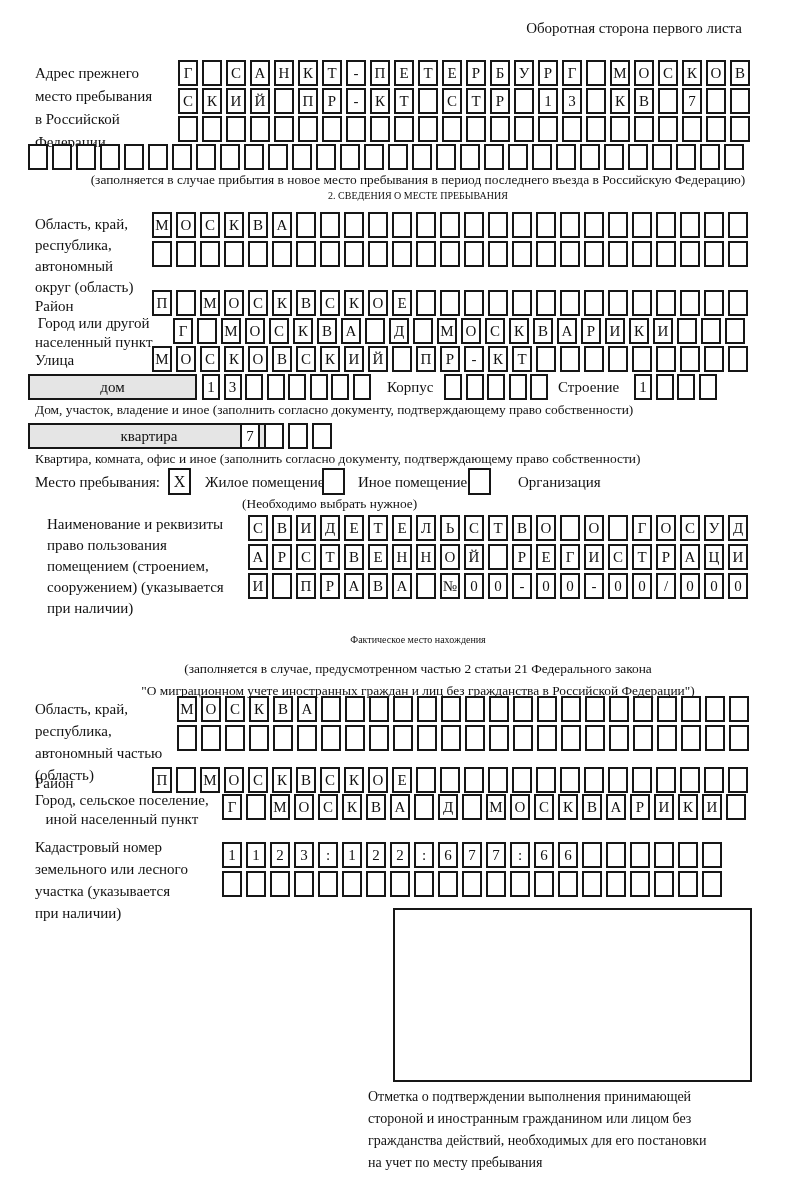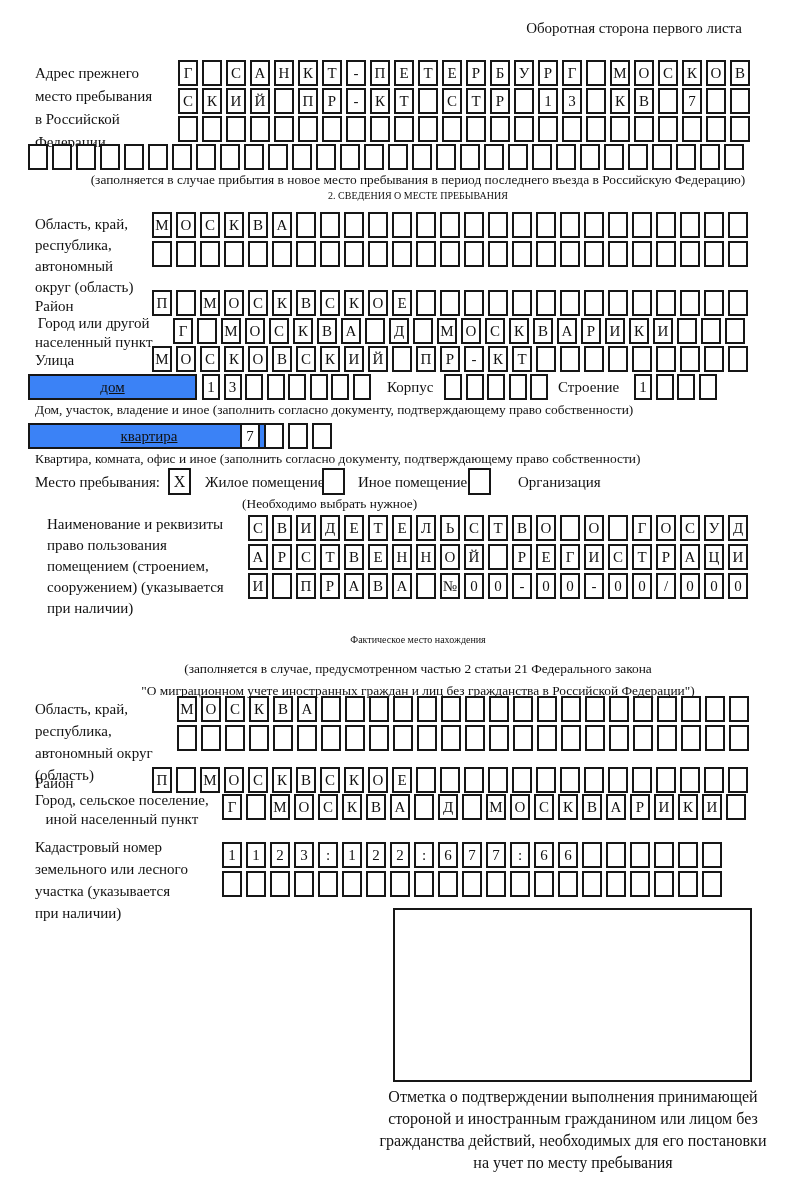--- a/index.html
+++ b/index.html
@@ -15,23 +15,23 @@
   .center{left:0;width:800px;text-align:center;white-space:normal;margin-left:18px;}
   .title{font-size:10px;font-weight:normal;}
   .grid{position:absolute;display:flex;gap:4px;}
   .cell{width:20px;height:26px;border:2px solid #161616;box-sizing:border-box;
         display:flex;align-items:center;justify-content:center;
         font-size:15px;font-family:"Liberation Serif",serif;background:#fff;}
   .gsm{gap:3.5px;}
   .gsm .cell{width:18px;}
   .chk .cell{width:23px;height:27px;font-size:16px;}
   .namedbox{position:absolute;height:26px;border:2px solid #161616;box-sizing:border-box;
-        display:flex;align-items:center;justify-content:center;font-size:15px;background:#3b82f6;text-decoration:underline;}
+        display:flex;align-items:center;justify-content:center;font-size:15px;background:#e5e5e5;}
   .stampbox{position:absolute;border:2px solid #161616;box-sizing:border-box;background:#fff;}
-  .capwrap{position:absolute;text-align:center;font-size:16px;}
+  .capwrap{position:absolute;text-align:left;font-size:14px;}
   .capwrap > div{line-height:22px;}
 </style>
 </head>
 <body>
 
 <div class="page">
 
   <div class="abs lbl" style="top:18px;right:58px">Оборотная сторона первого листа</div>
 
   <div class="abs lbl lines lh23" style="left:35px;top:62px">
@@ -435,21 +435,21 @@
 
   <div class="abs title center" style="top:634px">Фактическое место нахождения</div>
   <div class="abs note center lines lh22" style="top:658px">
       <div>(заполняется в случае, предусмотренном частью 2 статьи 21 Федерального закона</div>
       <div>"О миграционном учете иностранных граждан и лиц без гражданства в Российской Федерации")</div>
     </div>
 
   <div class="abs lbl lines lh22" style="left:35px;top:698px">
       <div>Область, край,</div>
       <div>республика,</div>
-      <div>автономный округ</div>
+      <div>автономный частью</div>
       <div>(область)</div>
     </div>
   <div class="grid" style="left:177px;top:696px">
       <span class="cell">М</span>
       <span class="cell">О</span>
       <span class="cell">С</span>
       <span class="cell">К</span>
       <span class="cell">В</span>
       <span class="cell">А</span>
       <span class="cell"></span>

